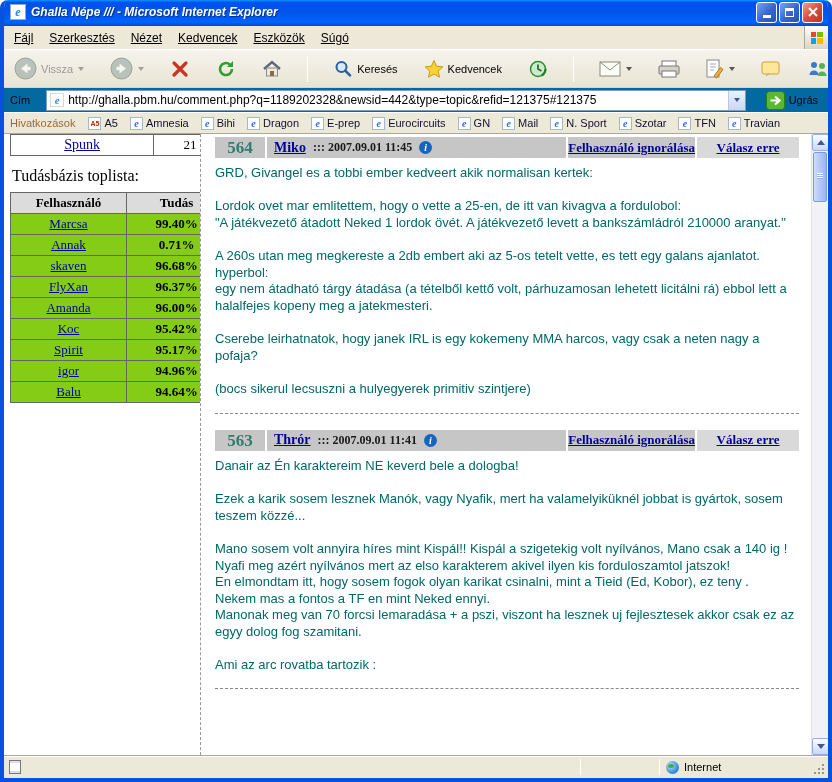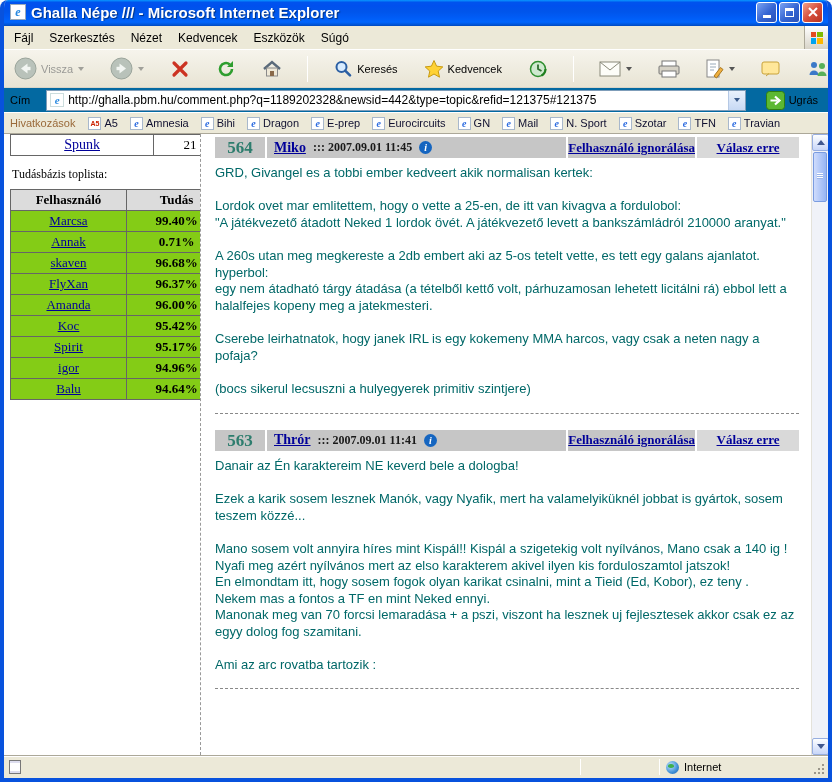--- a/index.html
+++ b/index.html
@@ -9,33 +9,33 @@
   .window { width:832px; height:782px; display:flex; flex-direction:column;
     background:#ECE9D8; border:4px solid #0852DD; border-top:0;
     border-radius:8px 8px 0 0; overflow:hidden; }
 
   
   .titlebar { flex:0 0 26px; display:flex; align-items:center; gap:5px; padding:0 5px 2px 6px;
     background:linear-gradient(180deg,#0997ff 0%,#0053ee 9%,#0050ee 22%,#0055eb 45%,#005bf5 65%,#0065fd 85%,#0054d7 95%,#0049bd 100%); }
   .app-icon { width:16px; height:16px; background:#fff; border:1px solid #9ab;
     display:flex; align-items:center; justify-content:center; }
   .ie-e { font:italic bold 12px "Liberation Serif",serif; color:#2a8ae0; line-height:1; }
-  .title-text { flex:1; color:#fff; font-weight:bold; font-size:15px; white-space:nowrap;
-    overflow:hidden; text-shadow:1px 1px 1px #00317e; }
+  .title-text { flex:1; color:#fff; font-weight:bold; font-size:12px; white-space:nowrap;
+    overflow:hidden; text-shadow:1px 1px 1px #00317e;font-style:italic; }
   .win-btns { display:flex; gap:2px; }
   .wbtn { width:21px; height:21px; border:1px solid #fff; border-radius:3px;
     display:flex; align-items:center; justify-content:center; }
   .wbtn.min,.wbtn.max { background:linear-gradient(135deg,#7ba3f2 0%,#3464d2 55%,#2a52b8 100%); }
   .wbtn.close { background:linear-gradient(135deg,#f0a08a 0%,#d8503c 50%,#b83322 100%); }
   .glyph-min { width:8px; height:3px; background:#fff; margin-top:9px; }
   .glyph-max { width:9px; height:9px; border:1px solid #fff; border-top:3px solid #fff; }
 
   
   .menubar { flex:0 0 24px; display:flex; align-items:center; padding-left:2px;
-    background:#ECE9D8; border-bottom:1px solid #fff; font-size:12px; }
+    background:#ECE9D8; border-bottom:1px solid #fff; font-size:12px;text-decoration:underline; }
   .menu-item { padding:4px 8px; color:#000; }
   .menubar .spacer { flex:1; }
   .winlogo { width:24px; height:23px; border-left:1px solid #ACA899;
     background:linear-gradient(180deg,#fff,#d8d4c8); display:flex; align-items:center; justify-content:center; }
   .flag { position:relative; width:12px; height:12px; }
   .flag i { position:absolute; width:5.5px; height:5.5px; }
   .flag .f1{left:0;top:0;background:#e34b22}.flag .f2{right:0;top:0;background:#7fbb00}
   .flag .f3{left:0;bottom:0;background:#00a3ee}.flag .f4{right:0;bottom:0;background:#ffb700}
 
   
@@ -78,21 +78,21 @@
   
   .content { flex:1; display:flex; background:#fff; overflow:hidden;
     font-family:"Liberation Serif",serif; }
   a { color:#000099; text-decoration:underline; cursor:pointer; }
 
   .sidebar { flex:0 0 197px; padding:0 5px 0 6px; border-right:1px dashed #999; overflow:hidden; }
   .sidebar table { border-collapse:collapse; width:217px; }
   .sidebar td, .sidebar th { border:1px solid #666; height:21px; text-align:center; font-size:13px; padding:0 2px; }
   .t1 td.c-name { width:122px; font-size:14px; }
   .t1 td.c-val { width:62px; }
-  .toplist-title { margin:11px 0 7px 2px; font-size:12px; color:#000; }
+  .toplist-title { margin:11px 0 7px 2px; font-size:16px; color:#000; }
   .t2 { background:#84cc16; }
   .t2 th { background:#dcdcdc; font-weight:bold; }
   .t2 td.score { font-weight:bold; }
   .t2 td.c-user { width:116px; }
 
   .main { flex:1; padding:2px 12px 0 14px; overflow:hidden; }
   .post-head { display:flex; gap:2px; height:21px; margin:1px 0 7px 0; }
   .ph-num { flex:0 0 50px; background:#c6c6c6; color:#2e7d6e; font-weight:bold; font-size:17px;
     text-align:center; line-height:21px; }
   .ph-main { flex:1; background:#c6c6c6; display:flex; align-items:center; gap:7px; padding:0 7px; }

